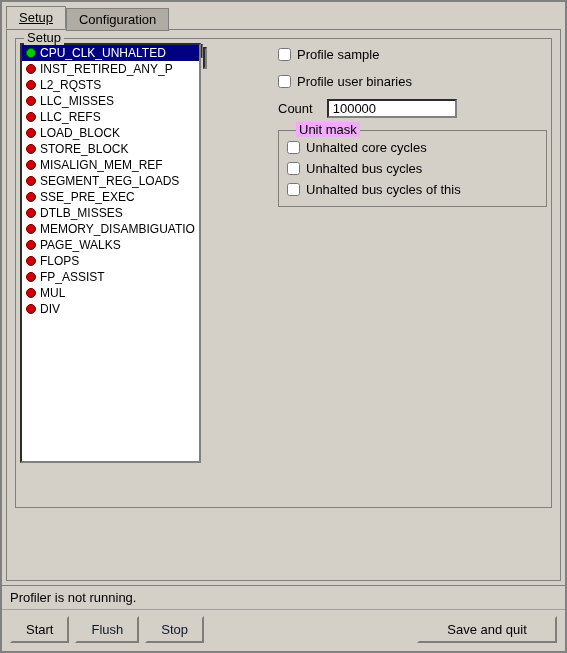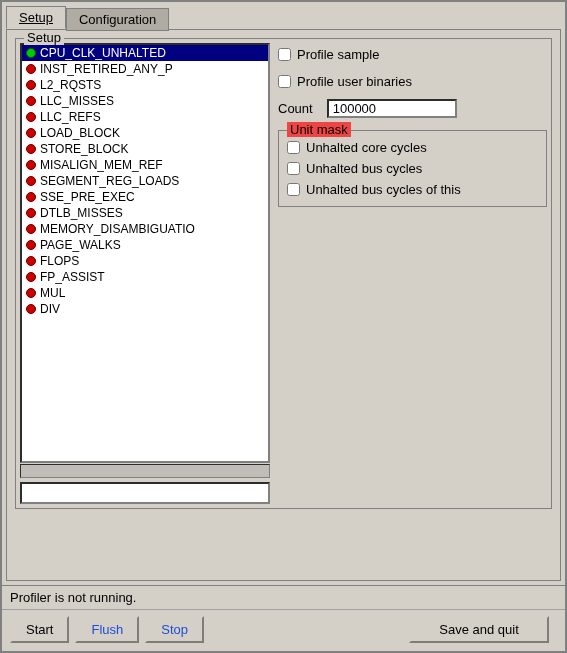--- a/index.html
+++ b/index.html
@@ -71,21 +71,20 @@
     }
     .events-area {
       display: flex;
       gap: 8px;
       min-height: 460px;
     }
     
     .event-list-container {
       width: 250px;
       display: flex;
-      flex-direction: column;
       gap: 0;
     }
     .event-list {
       border: 2px inset #808080;
       background: white;
       overflow-y: auto;
       overflow-x: auto;
       height: 420px;
       flex-shrink: 0;
     }
@@ -150,58 +149,58 @@
     
     .unit-mask-group {
       border: 1px solid #808080;
       padding: 6px 8px;
       position: relative;
       margin-top: 4px;
     }
     .unit-mask-label {
       position: absolute;
       top: -9px;
-      left: 8px;
-      background: #ef4444;
+      left: 17px;
+      background: #f0abfc;
       padding: 0 3px;
       font-size: 13px;
     }
     .unit-mask-item {
       display: flex;
       align-items: center;
       gap: 6px;
       padding: 3px 0;
     }
     
     .status-bar {
       border-top: 1px solid #808080;
       padding: 4px 8px;
       font-size: 13px;
       background: #d4d0c8;
     }
     
     .button-bar {
       display: flex;
       gap: 6px;
-      padding: 6px 16px 8px 8px;
+      padding: 6px 8px 8px 8px;
       background: #d4d0c8;
       border-top: 1px solid #a0a0a0;
       align-items: center;
     }
     .btn {
       padding: 4px 14px;
       border: 2px outset #d4d0c8;
       background: #d4d0c8;
       cursor: pointer;
       font-size: 13px;
       min-width: 55px;
       text-align: center;
     }
     .btn:disabled, .btn.disabled {
-      color: #1d4ed8;
+      color: #0f172a;
       cursor: default;
     }
     .btn-wide {
       min-width: 120px;
     }
     .btn-wider {
       min-width: 140px;
     }
     .spacer { flex: 1; }
   </style>

